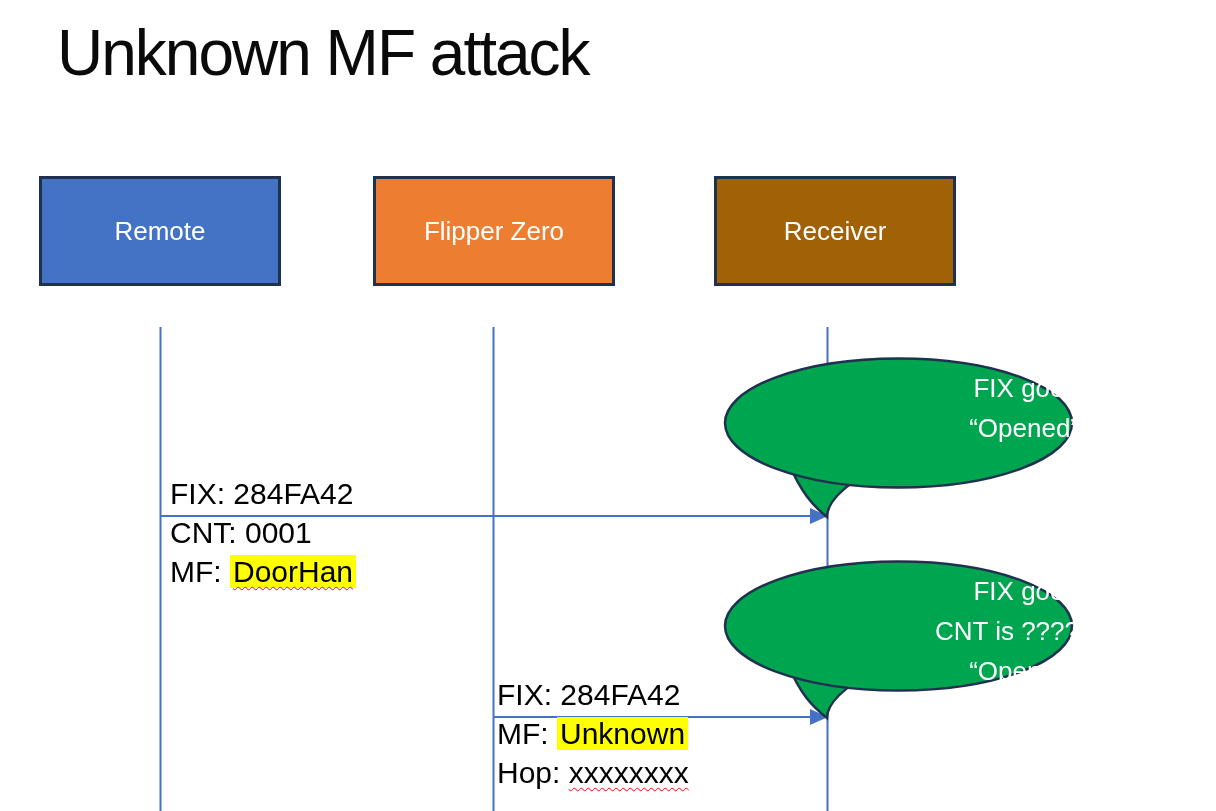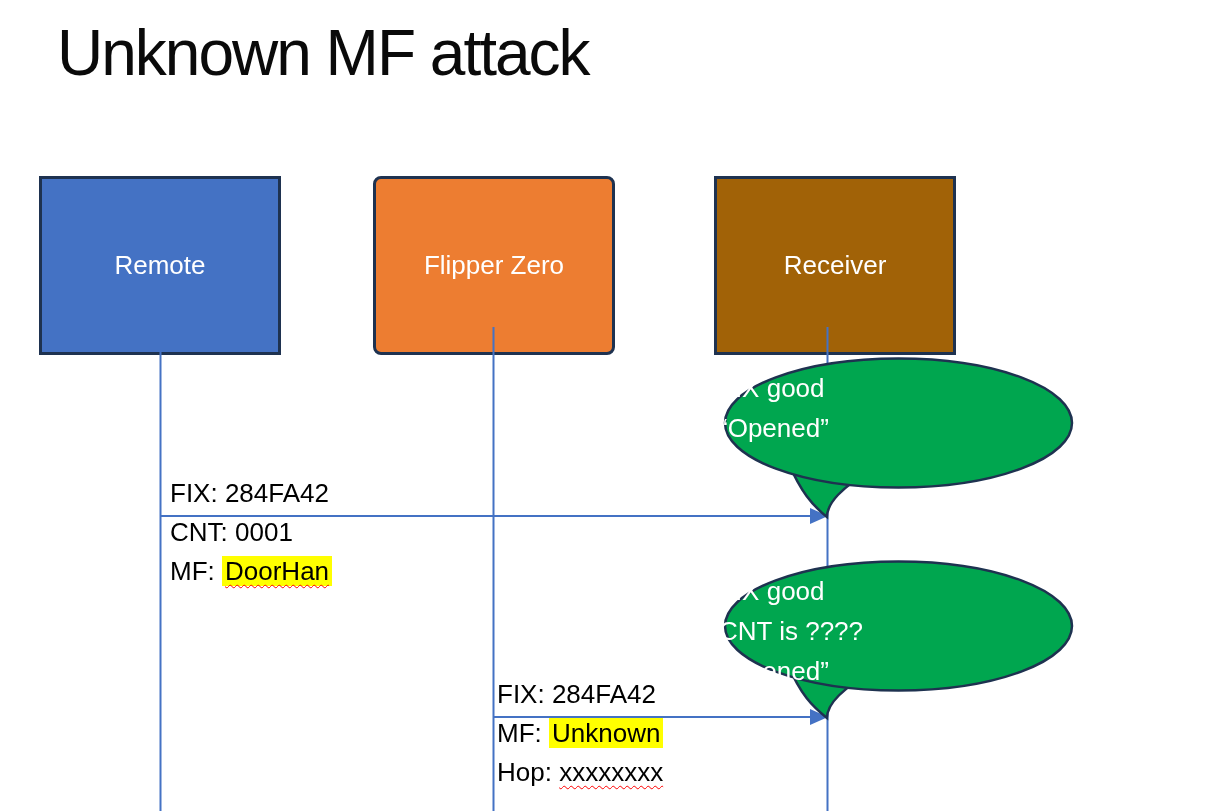--- a/index.html
+++ b/index.html
@@ -20,42 +20,42 @@
     font-weight: 300;
     letter-spacing: -2px;
     color: #0a0a0a;
     white-space: nowrap;
     margin-top: 14px;
   }
   .actor {
     position: absolute;
     top: 176px;
     width: 242px;
-    height: 179px;
+    height: 110px;
     border: 3px solid #1e3250;
     display: flex;
     align-items: center;
     justify-content: center;
     color: #ffffff;
     font-size: 26px;
   }
   .actor-remote   { left: 39px;  background: #4472c4; }
-  .actor-flipper  { left: 373px; background: #ed7d31; border-radius: 8px; }
+  .actor-flipper  { left: 373px; background: #ed7d31; }
   .actor-receiver { left: 714px; background: #a16207; }
 
   .diagram-layer {
     position: absolute;
     left: 0; top: 0;
     width: 1216px;
     height: 811px;
   }
 
   .msg {
     position: absolute;
-    font-size: 26px;
+    font-size: 30px;
     line-height: 39px;
     color: #000000;
     white-space: nowrap;
   }
   .msg1 { left: 170px; top: 474px; }
   .msg2 { left: 497px; top: 675px; }
 
   .hl {
     background: #ffff00;
     padding: 0 3px;
@@ -65,21 +65,21 @@
     text-decoration-style: wavy;
     text-decoration-color: #ff0000;
     text-decoration-thickness: 1px;
     text-underline-offset: 4px;
   }
 
   .callout-text {
     position: absolute;
     left: 719px;
     width: 360px;
-    text-align: left;
+    text-align: right;
     font-size: 26px;
     line-height: 40px;
     color: #ffffff;
     white-space: nowrap;
   }
   .callout1 { top: 368px; }
   .callout2 { top: 571px; }
 </style>
 </head>
 <body>

